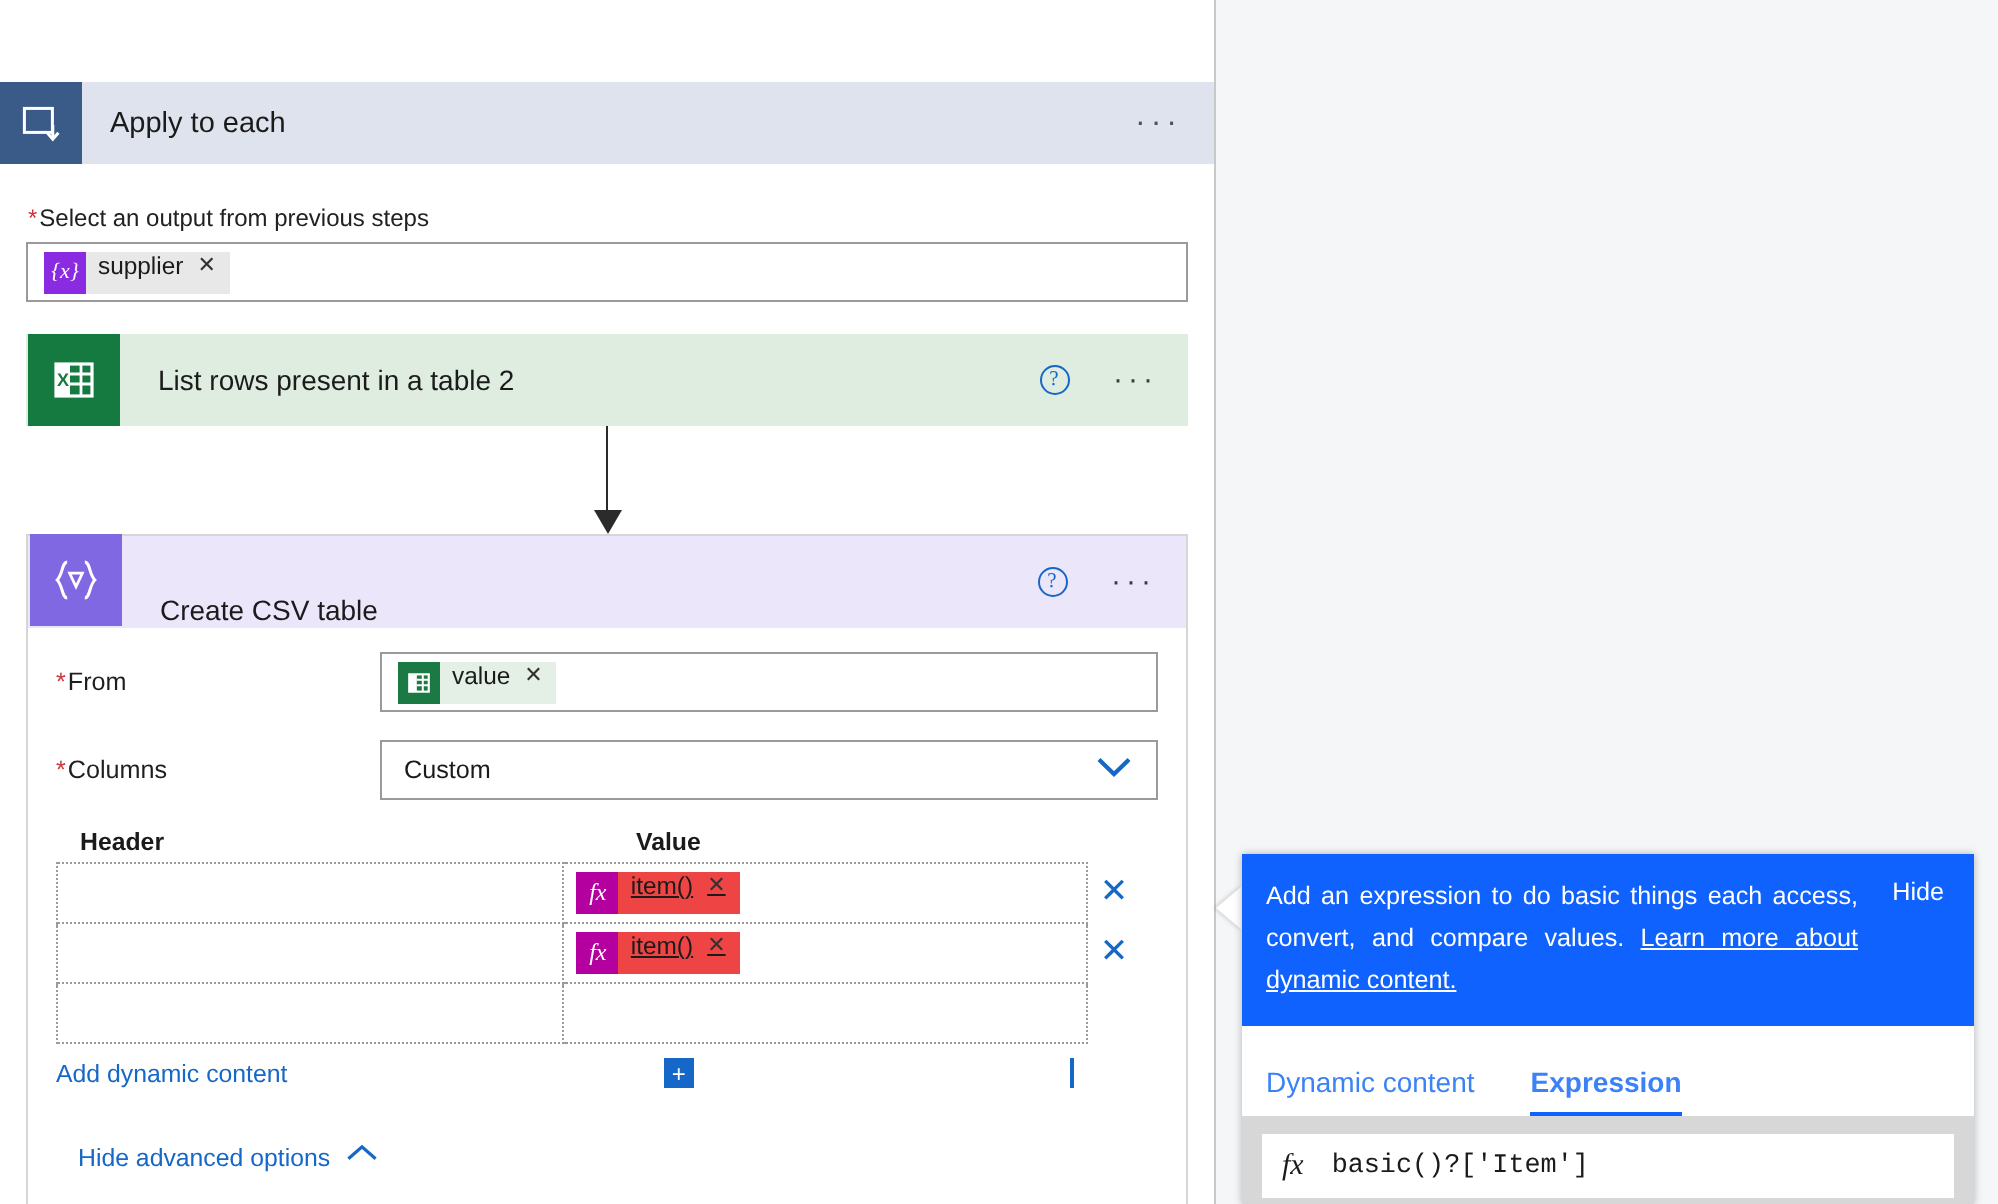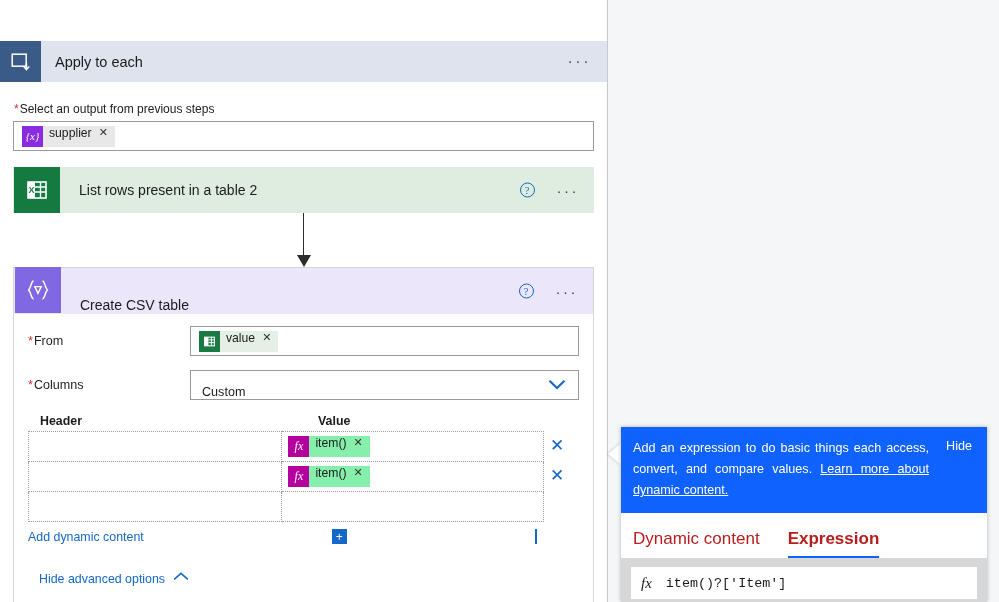--- a/index.html
+++ b/index.html
@@ -92,21 +92,21 @@
   }
   .token-x { font-size: 11px; color: #323130; cursor: pointer; }
 
   .tok-var .token-ico { background: #8a2be2; color: #fff; font-size: 11px; font-style: italic; font-family: "Liberation Serif", serif;}
   .tok-var .token-body { background: #e8e8e8; }
 
   .tok-excel .token-ico { background: #1b7a43; }
   .tok-excel .token-body { background: #e4efe6; }
 
   .tok-fx .token-ico { background: #b4009e; color: #fff; font-style: italic; font-family: "Liberation Serif", serif; font-size: 12px; }
-  .tok-fx .token-body { background: #86efac; }
+  .tok-fx .token-body { background: #ef4444; text-decoration: underline; }
 
   
   .action-row {
     height: 46px;
     display: flex; align-items: center;
     position: relative;
     border: 1px solid transparent;
   }
   .action-ico {
     width: 46px; height: 46px;
@@ -187,21 +187,21 @@
   }
   .form-ctl {
     flex: 1;
     height: 30px;
     border: 1px solid #9a9a9a;
     background: #fff;
     display: flex; align-items: center;
     padding-left: 8px;
     position: relative;
   }
-  #columns-ctl { padding-left: 11px; align-items: flex-end; }
+  #columns-ctl { padding-left: 11px; }
   #columns-value { font-size: 12.6px; color: #1b1b1b; }
   .chev-down {
     position: absolute; right: 12px; top: 50%;
     transform: translateY(-50%);
     cursor: pointer;
   }
 
   
   #hv-head {
     display: flex;
@@ -306,22 +306,22 @@
     color: #fff;
     cursor: pointer;
   }
   #expr-tabs {
     display: flex; align-items: flex-end;
     gap: 28px;
     padding: 13px 0 0 12px;
     height: 45px;
   }
   .expr-tab {
-    font-size: 17px;
-    color: #b91c1c;
+    font-size: 14px;
+    color: #3b82f6;
     padding-bottom: 9px;
     cursor: pointer;
     position: relative;
   }
   .expr-tab.active { font-weight: bold; }
   .expr-tab.active::after {
     content: "";
     position: absolute;
     left: 0; right: 0; bottom: 0;
     height: 2.4px;
@@ -537,17 +537,17 @@
   </div>
 
   <div id="expr-tabs">
     <div class="expr-tab">Dynamic content</div>
     <div class="expr-tab active">Expression</div>
   </div>
 
   <div id="expr-input-zone">
     <div id="expr-input">
       <span id="expr-fx">fx</span>
-      <span id="expr-value">item()?['Item']</span>
+      <span id="expr-value">basic()?['Item']</span>
     </div>
   </div>
 
 </div>
 
 </body></html>

